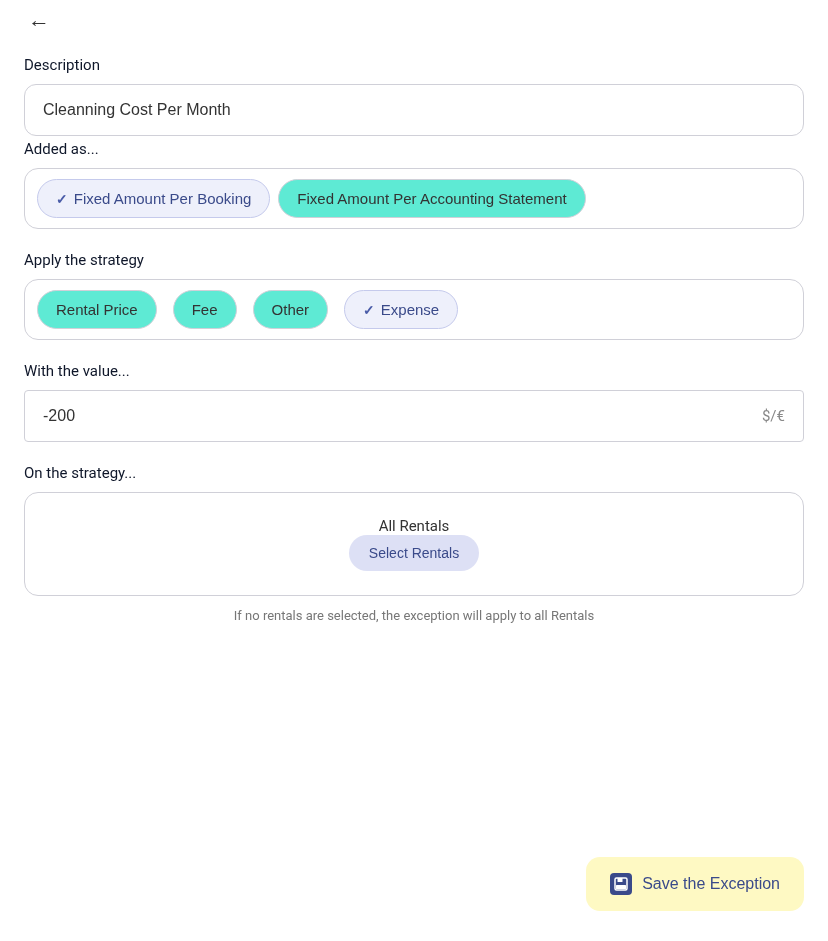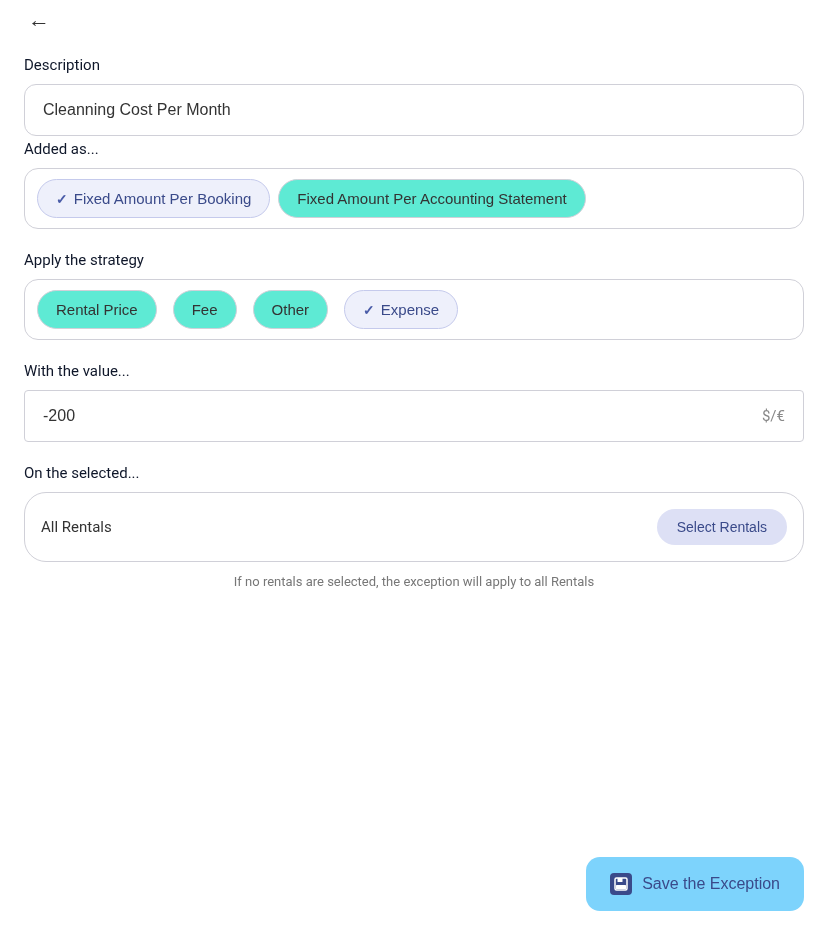--- a/index.html
+++ b/index.html
@@ -152,27 +152,28 @@
     }
 
     .value-currency {
       font-size: 15px;
       color: #888;
     }
 
     
     .rentals-container {
       border: 1.5px solid #d0d0d8;
-      border-radius: 22px;
+      border-radius: 14px;
       display: flex;
       align-items: center;
       justify-content: space-between;
-      padding: 16px 16px;
+      padding: 24px 16px;
       margin-bottom: 12px;
       background: #fff;
+      flex-direction: column;
     }
 
     .rentals-label {
       font-size: 15px;
       color: #333;
     }
 
     .select-rentals-btn {
       background: #dde0f5;
       border: none;
@@ -192,21 +193,21 @@
     }
 
     
     .save-button-container {
       position: absolute;
       bottom: 30px;
       right: 24px;
     }
 
     .save-button {
-      background: #7dd3fc;
+      background: #fef9c3;
       border: none;
       border-radius: 14px;
       padding: 16px 24px;
       font-size: 16px;
       color: #3a4a8a;
       cursor: pointer;
       display: flex;
       align-items: center;
       gap: 10px;
       font-weight: 500;
@@ -276,21 +277,21 @@
     </div>
 
     
     <p class="section-label">With the value...</p>
     <div class="value-container">
       <input class="value-input" type="text" value="-200" style="">
       <span class="value-currency">$/€</span>
     </div>
 
     
-    <p class="section-label">On the selected...</p>
+    <p class="section-label">On the strategy...</p>
     <div class="rentals-container">
       <span class="rentals-label">All Rentals</span>
       <button class="select-rentals-btn">Select Rentals</button>
     </div>
     <p class="info-text">If no rentals are selected, the exception will apply to all Rentals</p>
 
   </div>
 
   <div class="save-button-container">
     <button class="save-button">

